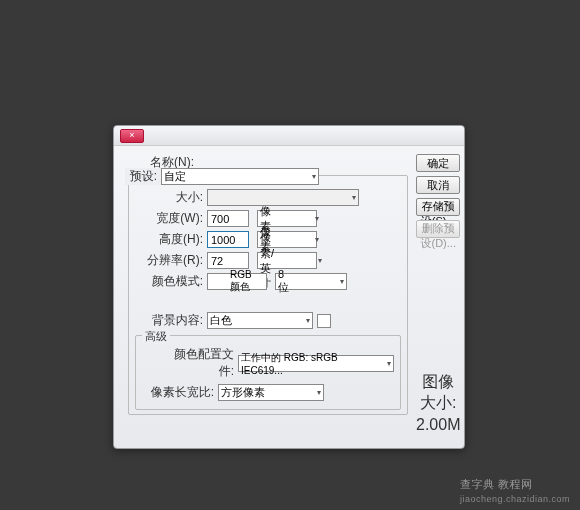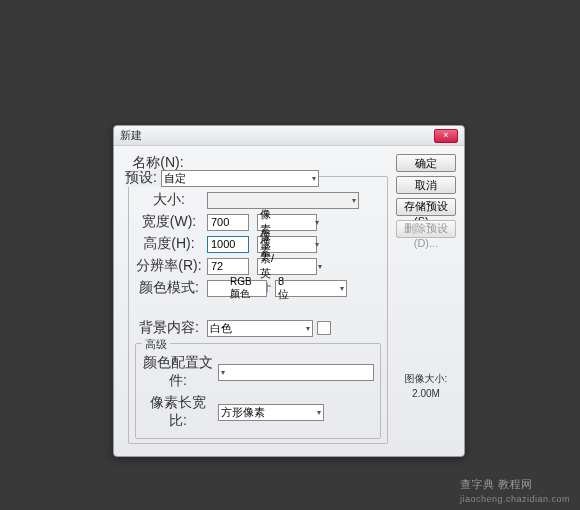--- a/index.html
+++ b/index.html
@@ -5,53 +5,52 @@
 * { box-sizing: border-box; margin: 0; padding: 0; }
 body { background: #393939; font-family: "Microsoft YaHei", Arial, sans-serif; font-size: 11px; width: 580px; height: 510px; position: relative; }
 .dialog { position: absolute; left: 113px; top: 125px; width: 352px; background: linear-gradient(#f5f6f8, #e7e9ec); border: 1px solid #9a9ca0; border-radius: 4px; box-shadow: 0 2px 8px rgba(0,0,0,0.4); }
 .titlebar { height: 20px; background: linear-gradient(#f5f6f8, #e0e2e5); border-bottom: 1px solid #ccc; border-radius: 4px 4px 0 0; display: flex; align-items: center; padding: 0 6px; }
 .titlebar-title { font-size: 11px; color: #333; flex: 1; }
 .close-btn { width: 24px; height: 14px; background: linear-gradient(#e68, #c24); border: 1px solid #a13; border-radius: 2px; color: #fff; font-size: 9px; text-align: center; line-height: 11px; cursor: pointer; }
 .content { display: flex; padding: 8px 8px 12px 8px; gap: 8px; }
 .left { flex: 1; }
 .right { width: 82px; display: flex; flex-direction: column; gap: 4px; }
 .row { display: flex; align-items: center; margin-bottom: 4px; }
-.lbl { text-align: center; padding-right: 4px; color: #333; font-size: 14px; }
+.lbl { text-align: right; padding-right: 4px; color: #333; font-size: 12px; }
 .lbl-name { width: 76px; }
 .lbl-preset { width: 76px; }
 .lbl-sm { width: 72px; }
 input[type=text] { border: 1px solid #888; background: #fff; height: 17px; padding: 0 3px; font-size: 11px; }
 .inp-name { width: 148px; }
 .sel { border: 1px solid #888; background: #fff; height: 17px; font-size: 11px; padding: 0 2px; display: flex; align-items: center; justify-content: space-between; cursor: pointer; gap: 44px; }
 .sel-preset { width: 158px; }
 .sel-size { width: 152px; background: #f0f0f0; color: #999; }
 .inp-num { width: 42px; }
 .sel-unit { width: 60px; }
 .sel-mode { width: 60px; }
 .sel-depth { width: 72px; }
 .sel-bg { width: 106px; }
 .arrow { font-size: 8px; color: #555; }
 .fieldset { border: 1px solid #bbb; border-radius: 2px; padding: 6px 6px 4px 6px; margin-left: 6px; position: relative; }
 .legend { position: absolute; top: -7px; left: 6px; background: #eceef1; padding: 0 3px; font-size: 11px; color: #333; }
 .btn { height: 18px; border: 1px solid #888; border-radius: 2px; background: linear-gradient(#fafafa, #e1e1e1); font-size: 11px; cursor: pointer; text-align: center; line-height: 15px; }
 .btn.disabled { color: #999; border-color: #bbb; }
 .swatch { width: 14px; height: 14px; border: 1px solid #888; background: #fff; display: inline-block; margin-left: 4px; }
-.size-info { margin-top: 130px; text-align: center; font-size: 10px; color: #333; }
+.size-info { margin-top: 130px; text-align: center; font-size: 16px; color: #333; }
 .size-info div { margin-bottom: 2px; }
 .sel-profile { width: 156px; font-size: 10px; }
 .sel-aspect { width: 106px; }
 .watermark { position: absolute; bottom: 6px; right: 10px; color: #9a9a9a; font-size: 11px; letter-spacing: 0.5px; }
 .watermark .sub { font-size: 9px; color: #888; }
 </style>
 </head>
 <body>
 
 <div class="dialog">
   <div class="titlebar">
-    <span class="titlebar-title">新建</span>
     <div class="close-btn">×</div>
   </div>
   <div class="content">
     <div class="left">
       <div class="row">
         <span class="lbl lbl-name">名称(N):</span>
       </div>
       <div class="fieldset">
         <div class="row" style="margin-top:-14px;">
           <span class="lbl lbl-preset" style="width:36px;margin-left:-10px;background:#eceef1;">预设:</span>
@@ -109,23 +108,24 @@
         <div class="row" style="margin-top:22px;">
           <span class="lbl lbl-sm">背景内容:</span>
           <div class="sel sel-bg">
             <span>白色</span>
               <span class="arrow">▾</span>
           </div>
           <span class="swatch"></span>
         </div>
         <div class="fieldset" style="margin-left:0;margin-top:6px;">
           <span class="legend">高级</span>
-          <div class="row" style="margin-top:4px;">
+          <div class="row" style="margin-top:4px;margin-left:20px;">
             <span class="lbl" style="width:76px;">颜色配置文件:</span>
             <div class="sel sel-profile">
+              <span>工作中的 RGB: sRGB IEC619...</span>
                 <span class="arrow">▾</span>
             </div>
           </div>
           <div class="row">
             <span class="lbl" style="width:76px;">像素长宽比:</span>
             <div class="sel sel-aspect">
               <span>方形像素</span>
                 <span class="arrow">▾</span>
             </div>
           </div>

